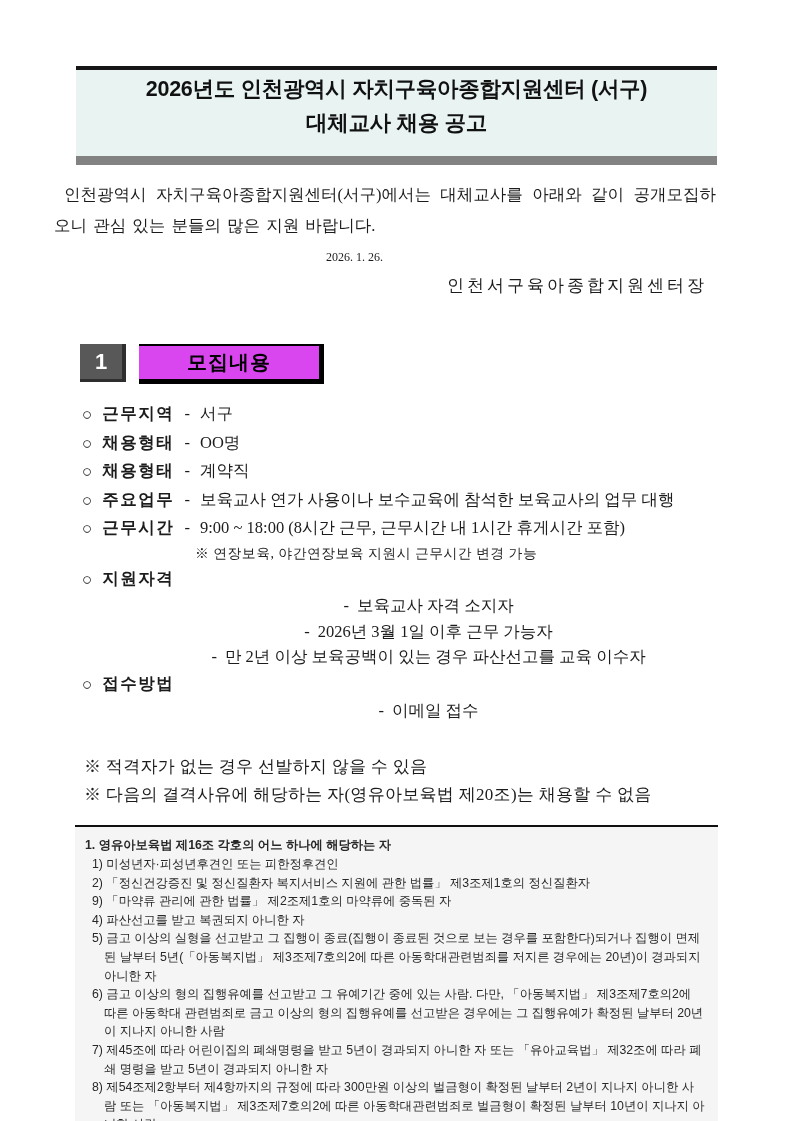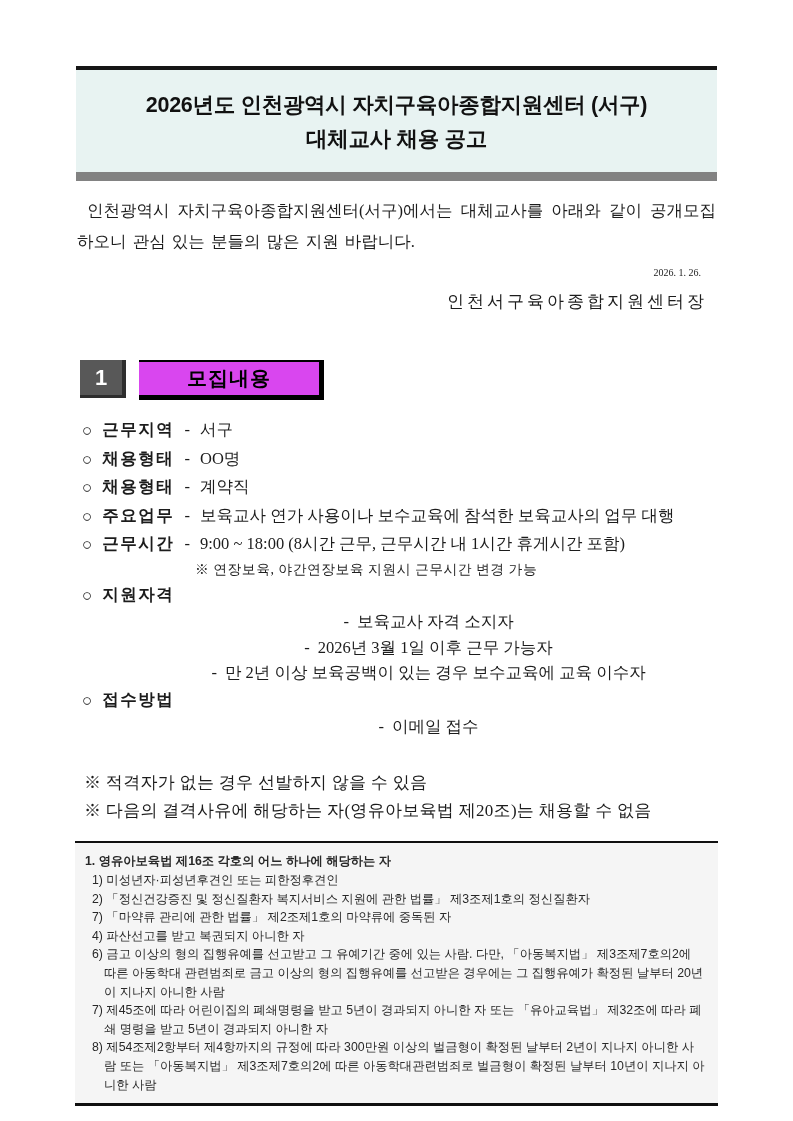--- a/index.html
+++ b/index.html
@@ -11,49 +11,49 @@
     overflow:hidden;
     position:relative;
   }
 
   
   .title-box {
     margin:66px 76px 0 76px;
     border-top:4px solid #161616;
     background:#e8f3f2;
     text-align:center;
-    padding:18px 0 16px 0;
+    padding:2px 0 16px 0;
   }
   .title-line {
     font-family:"Liberation Sans","DejaVu Sans",sans-serif;
     font-weight:bold;
     font-size:21.5px;
     line-height:34px;
     letter-spacing:-0.3px;
     color:#111;
   }
   .title-bottom-bar {
     margin:0 76px;
     height:9px;
     background:#828282;
   }
 
   
   .intro-paragraph {
-    margin:14px 77px 0 77px;
+    margin:14px 77px 0 54px;
     font-size:16.5px;
     line-height:31px;
     text-align:justify;
     text-indent:10px;
     word-spacing:2px;
   }
   .date-line {
     margin:3px 92px 0 8px;
-    text-align:right;
-    font-size:10px;
+    text-align:center;
+    font-size:12px;
     line-height:26px;
   }
   .signature-line {
     margin:2px 86px 0 0;
     text-align:right;
     font-size:17px;
     line-height:28px;
     letter-spacing:3px;
     padding-left:12px;
   }
@@ -147,32 +147,33 @@
 <div class="items" id="items-container">
     <div class="row"><span class="bullet">○</span><span class="label">근무지역</span><span class="dash-sep"> - </span><span class="value">서구</span></div>
     <div class="row"><span class="bullet">○</span><span class="label">채용형태</span><span class="dash-sep"> - </span><span class="value">OO명</span></div>
     <div class="row"><span class="bullet">○</span><span class="label">채용형태</span><span class="dash-sep"> - </span><span class="value">계약직</span></div>
     <div class="row"><span class="bullet">○</span><span class="label">주요업무</span><span class="dash-sep"> - </span><span class="value">보육교사 연가 사용이나 보수교육에 참석한 보육교사의 업무 대행</span></div>
     <div class="row"><span class="bullet">○</span><span class="label">근무시간</span><span class="dash-sep"> - </span><span class="value">9:00 ~ 18:00 (8시간 근무, 근무시간 내 1시간 휴게시간 포함)</span></div>
     <div class="note-row">※ 연장보육, 야간연장보육 지원시 근무시간 변경 가능</div>
     <div class="row"><span class="bullet">○</span><span class="label">지원자격</span></div>
     <div class="subrow"><span class="sub-dash">-</span><span>보육교사 자격 소지자</span></div>
     <div class="subrow"><span class="sub-dash">-</span><span>2026년 3월 1일 이후 근무 가능자</span></div>
-    <div class="subrow"><span class="sub-dash">-</span><span>만 2년 이상 보육공백이 있는 경우 보수교육에 교육 이수자</span></div>
+    <div class="subrow"><span class="sub-dash">-</span><span>만 2년 이상 보육공백이 있는 경우 파산선고를 교육 이수자</span></div>
     <div class="row"><span class="bullet">○</span><span class="label">접수방법</span></div>
     <div class="subrow"><span class="sub-dash">-</span><span>이메일 접수</span></div>
   </div>
 
 <div class="footnotes">
   <p class="footnote">※ 적격자가 없는 경우 선발하지 않을 수 있음</p>
   <p class="footnote">※ 다음의 결격사유에 해당하는 자(영유아보육법 제20조)는 채용할 수 없음</p>
 </div>
 
 <div class="legal-box" id="legal-container">
     <p class="legal-heading">1. 영유아보육법 제16조 각호의 어느 하나에 해당하는 자</p>
     <p class="legal-item">1) 미성년자·피성년후견인 또는 피한정후견인</p>
     <p class="legal-item">2) 「정신건강증진 및 정신질환자 복지서비스 지원에 관한 법률」 제3조제1호의 정신질환자</p>
-    <p class="legal-item">7) 「마약류 관리에 관한 법률」 제2조제1호의 마약류에 중독된 자</p>
+    <p class="legal-item">9) 「마약류 관리에 관한 법률」 제2조제1호의 마약류에 중독된 자</p>
     <p class="legal-item">4) 파산선고를 받고 복권되지 아니한 자</p>
+    <p class="legal-item">5) 금고 이상의 실형을 선고받고 그 집행이 종료(집행이 종료된 것으로 보는 경우를 포함한다)되거나 집행이 면제된 날부터 5년(「아동복지법」 제3조제7호의2에 따른 아동학대관련범죄를 저지른 경우에는 20년)이 경과되지 아니한 자</p>
     <p class="legal-item">6) 금고 이상의 형의 집행유예를 선고받고 그 유예기간 중에 있는 사람. 다만, 「아동복지법」 제3조제7호의2에 따른 아동학대 관련범죄로 금고 이상의 형의 집행유예를 선고받은 경우에는 그 집행유예가 확정된 날부터 20년이 지나지 아니한 사람</p>
     <p class="legal-item">7) 제45조에 따라 어린이집의 폐쇄명령을 받고 5년이 경과되지 아니한 자 또는 「유아교육법」 제32조에 따라 폐쇄 명령을 받고 5년이 경과되지 아니한 자</p>
     <p class="legal-item">8) 제54조제2항부터 제4항까지의 규정에 따라 300만원 이상의 벌금형이 확정된 날부터 2년이 지나지 아니한 사람 또는 「아동복지법」 제3조제7호의2에 따른 아동학대관련범죄로 벌금형이 확정된 날부터 10년이 지나지 아니한 사람</p>
   </div>
 
 </body></html>

